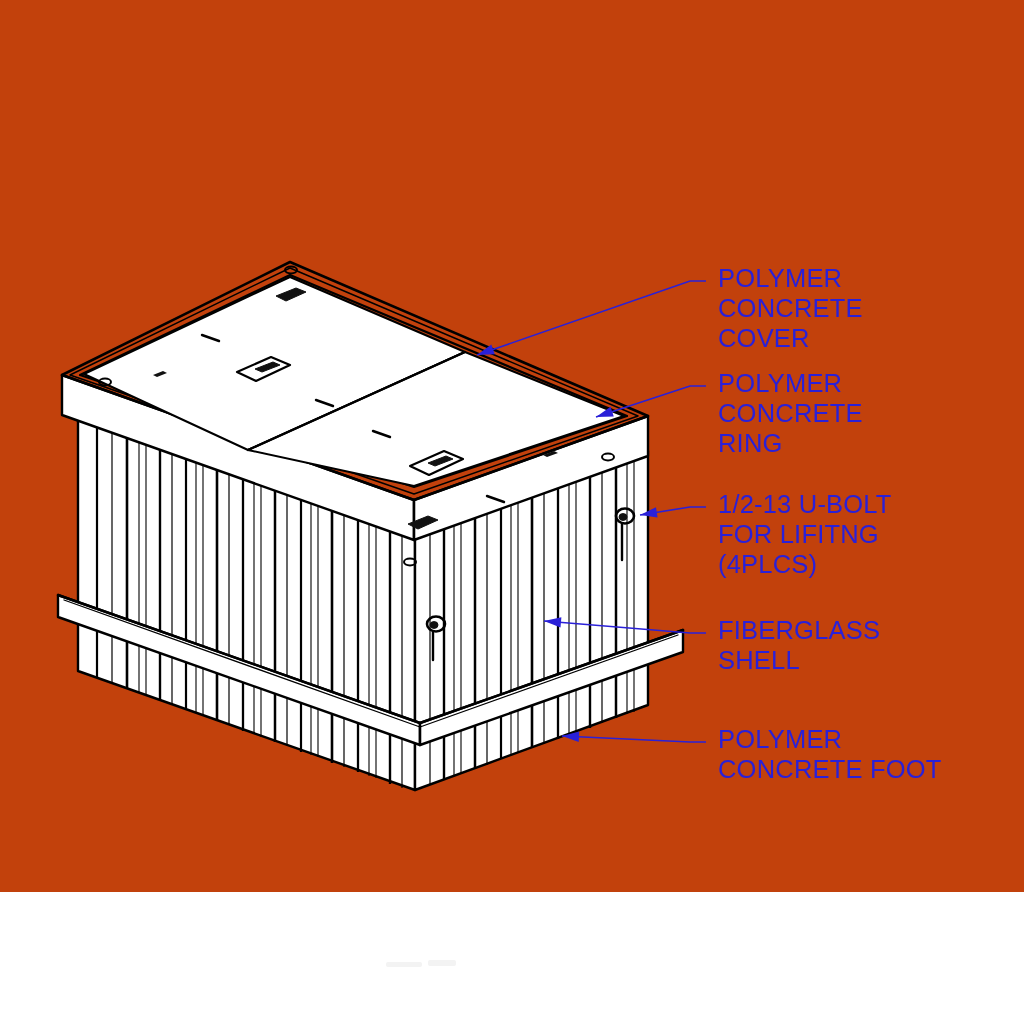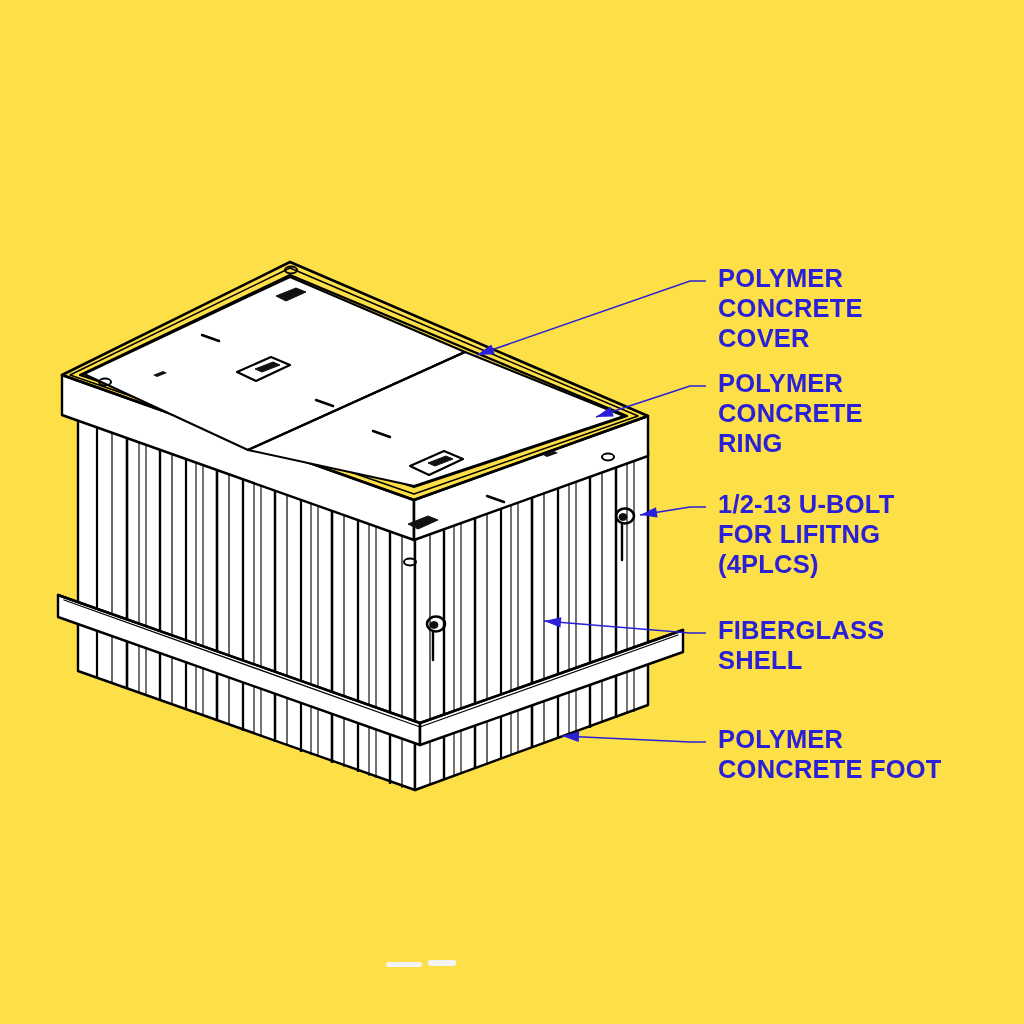--- a/index.html
+++ b/index.html
@@ -1,18 +1,18 @@
 <!DOCTYPE html>
 <html><head>
 <meta charset="utf-8">
 <style>
   html,body{margin:0;padding:0;background:#ffffff;}
   body{width:1024px;height:1024px;overflow:hidden;
        font-family:"Liberation Sans","DejaVu Sans",sans-serif;}
-  #stage{position:relative;width:1024px;height:1024px;background:#fde047;font-weight:bold;}
+  #stage{position:relative;width:1024px;height:892px;background:#c2410c;}
   svg{position:absolute;top:0;left:0;width:1024px;height:1024px;}
   .ln{fill:none;stroke:#000;stroke-linecap:round;stroke-linejoin:round;}
   .face{fill:#fff;stroke:#000;stroke-linejoin:round;}
   .dark{fill:#111;stroke:#111;}
   .rib{fill:none;stroke:#000;stroke-linecap:butt;}
   .lead{fill:none;stroke:#2a20d8;stroke-width:1.6;}
   .arrow{fill:#2a20d8;stroke:none;}
   .lbl{fill:#2a20d8;font-size:25.5px;letter-spacing:.2px;
        font-family:"Liberation Sans","DejaVu Sans",sans-serif;
        dominant-baseline:middle;}

